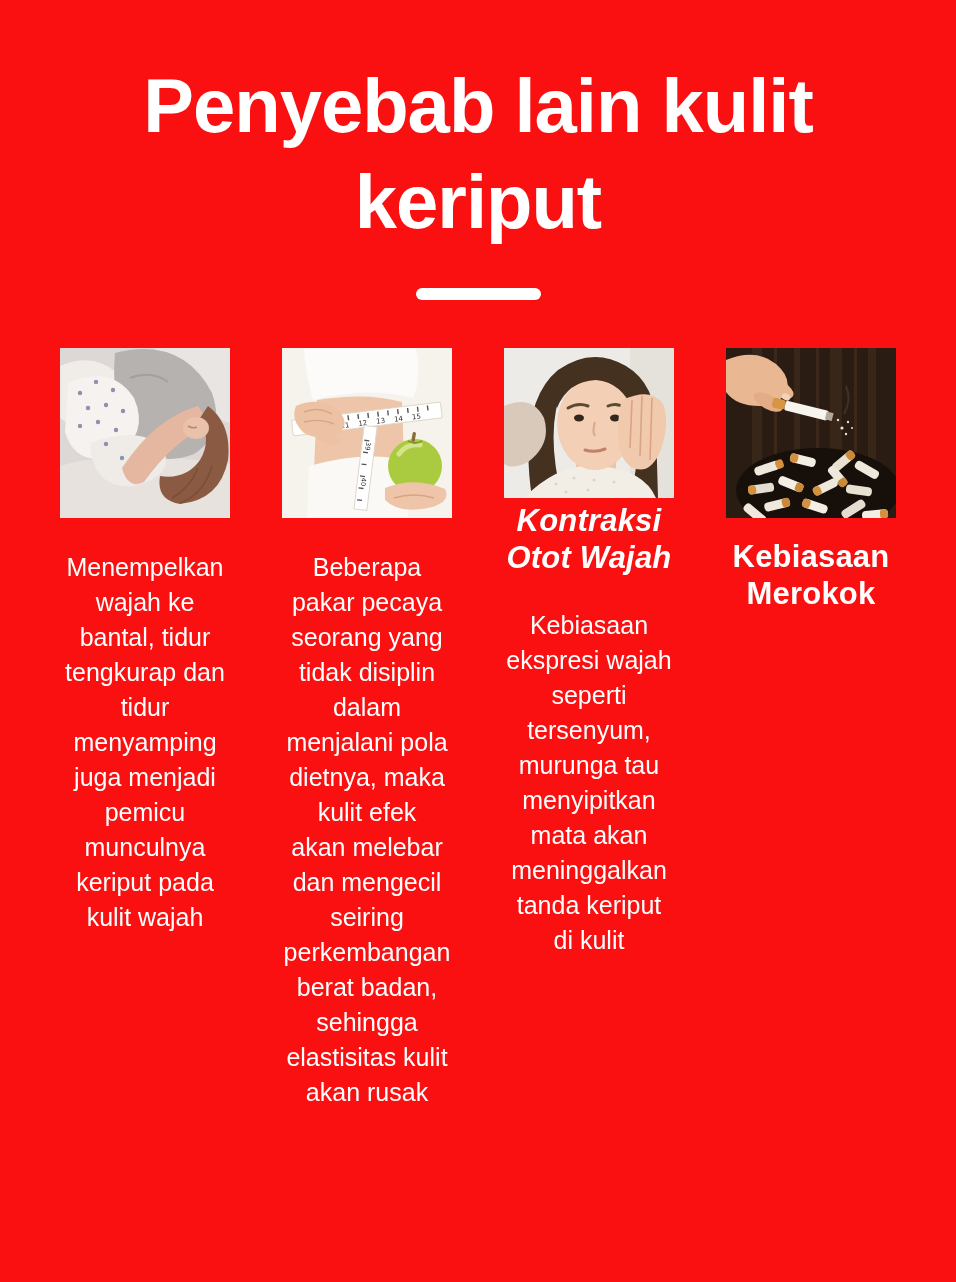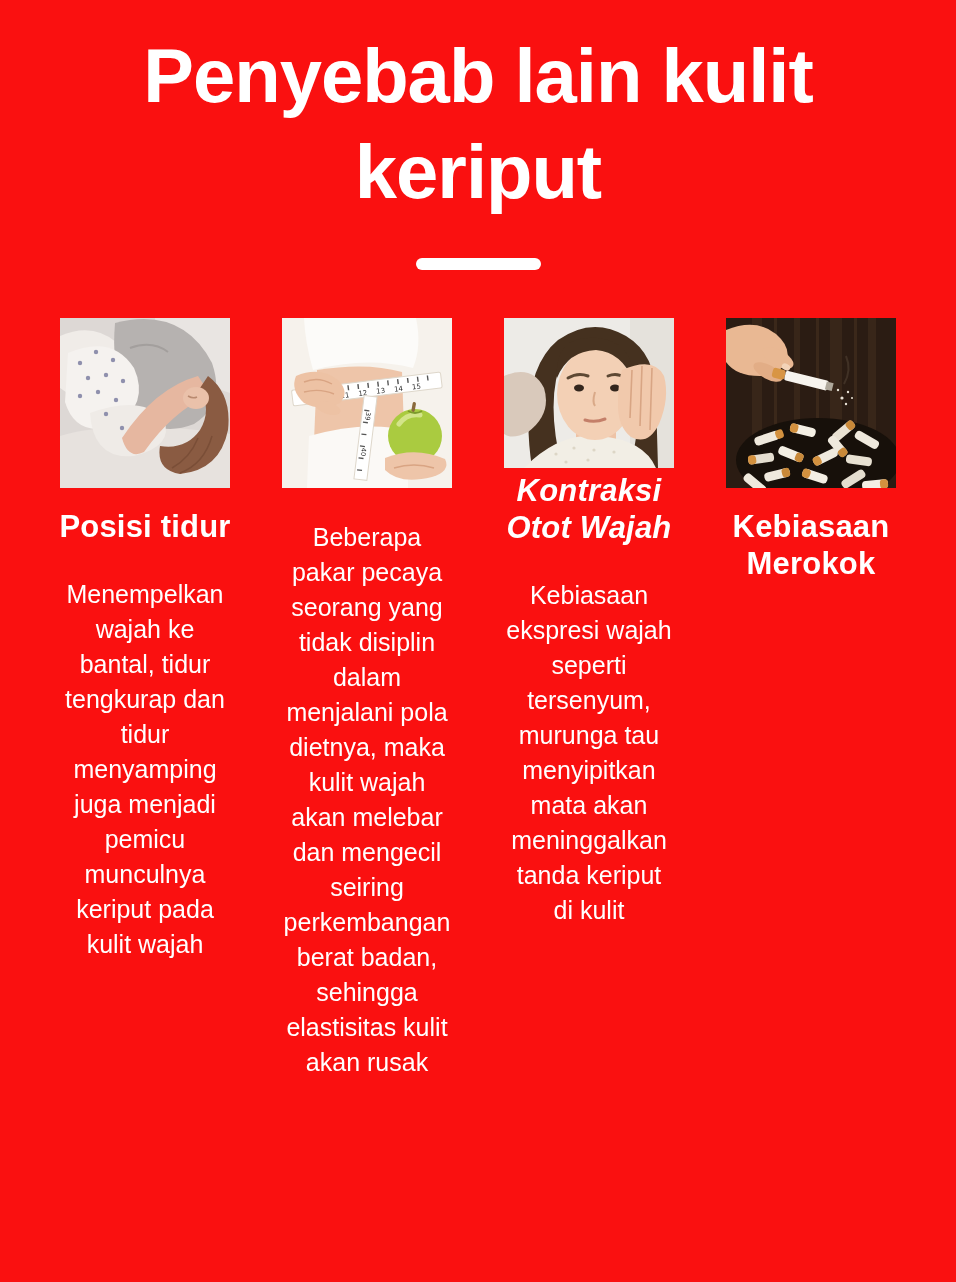--- a/index.html
+++ b/index.html
@@ -6,21 +6,21 @@
   body {
     width: 956px; height: 1282px;
     background: #fa1010;
     color: #ffffff;
     font-family: "Liberation Sans", "DejaVu Sans", sans-serif;
     overflow: hidden;
   }
   .poster { width: 956px; height: 1282px; position: relative; }
 
   .title {
-    margin: 8px; padding-top: 20px;
+    margin: 0; padding-top: 58px;
     text-align: center;
     font-size: 76px; font-weight: 700;
     line-height: 96px; letter-spacing: -1px;
     white-space: pre-line;
   }
   .divider {
     width: 125px; height: 12px; border-radius: 7px;
     background: #ffffff;
     margin: 38px auto 0 auto;
   }
@@ -92,21 +92,20 @@
             <circle cx="92" cy="106" r="2.2"></circle>
               <circle cx="72" cy="126" r="2.2"></circle>
           </g>
           <path d="M62 120 Q95 70 138 58 L150 76 Q112 94 84 134 Q68 142 62 120 Z" fill="#e6b7a0"></path>
           <path d="M148 58 Q172 76 168 112 Q160 152 120 156 Q96 152 100 128 Q126 132 140 112 Q152 92 140 70 Z" fill="#8a5b42"></path>
           <path d="M112 150 Q130 140 138 120 M120 155 Q144 146 152 118" stroke="#7a4e37" stroke-width="1.5" fill="none"></path>
           <ellipse cx="136" cy="80" rx="13" ry="11" fill="#eac1aa"></ellipse>
           <path d="M128 78 q5 3 9 1" stroke="#b98a70" stroke-width="1.5" fill="none"></path>
         </svg>
       </div>
-      <h2 class="heading">Posisi tidur</h2>
       <p class="body">Menempelkan
 wajah ke
 bantal, tidur
 tengkurap dan
 tidur
 menyamping
 juga menjadi
 pemicu
 munculnya
 keriput pada
@@ -172,21 +171,21 @@
           <path d="M112 150 Q132 144 152 150" stroke="#d9a483" stroke-width="1.4" fill="none"></path>
         </svg>
       </div>
       <p class="body">Beberapa
 pakar pecaya
 seorang yang
 tidak disiplin
 dalam
 menjalani pola
 dietnya, maka
-kulit wajah
+kulit efek
 akan melebar
 dan mengecil
 seiring
 perkembangan
 berat badan,
 sehingga
 elastisitas kulit
 akan rusak</p>
     </section>
 

